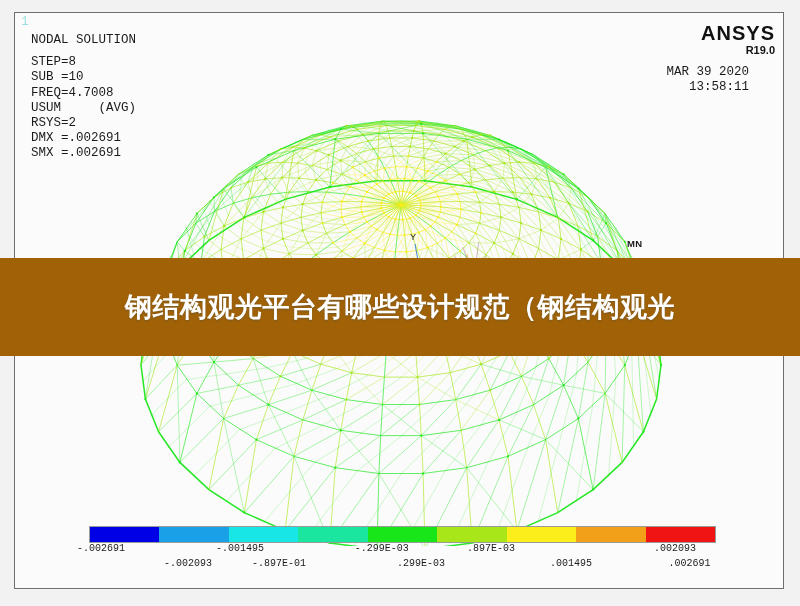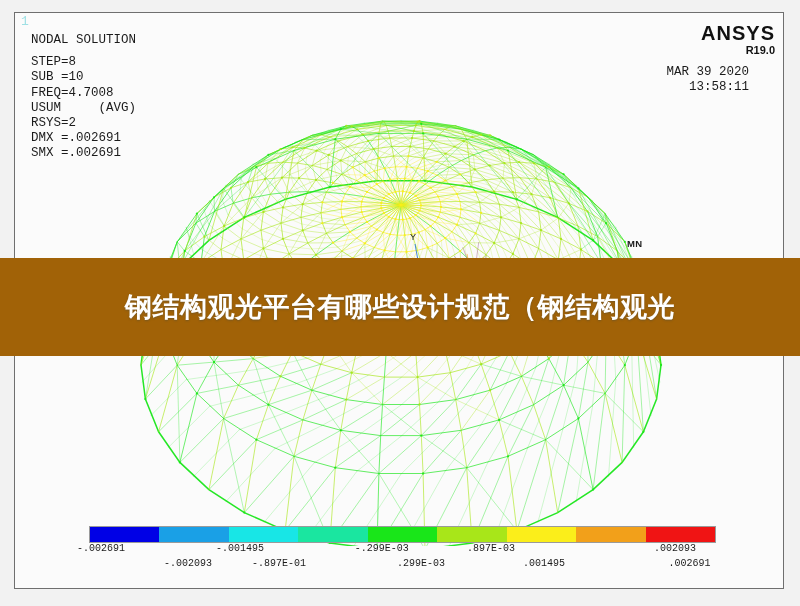--- a/index.html
+++ b/index.html
@@ -1559,21 +1559,21 @@
         </div>
       <div class="legend-labels" id="legendLabels">
           <div class="lab row-a" style="left: 62px;">-.002691</div>
           <div class="lab row-a" style="left: 200.889px;">-.001495</div>
           <div class="lab row-a" style="left: 339.778px;">-.299E-03</div>
           <div class="lab row-a" style="left: 452px;">.897E-03</div>
           <div class="lab row-a" style="left: 639px;">.002093</div>
           <div class="lab row-b" style="left: 114px; margin-left: 35px;">-.002093</div>
           <div class="lab row-b" style="left: 236.889px;">-.897E-01</div>
           <div class="lab row-b" style="left: 382px;">.299E-03</div>
-          <div class="lab row-b" style="left: 508px;">.001495</div>
+          <div class="lab row-b" style="left: 535px;">.001495</div>
           <div class="lab row-b" style="left: 653.556px;">.002691</div>
         </div>
     </div>
 
   </div>
 
   <div class="banner">
     <div class="banner-text">
       <div>钢结构观光平台有哪些设计规范（钢结构观光</div>
     </div>

